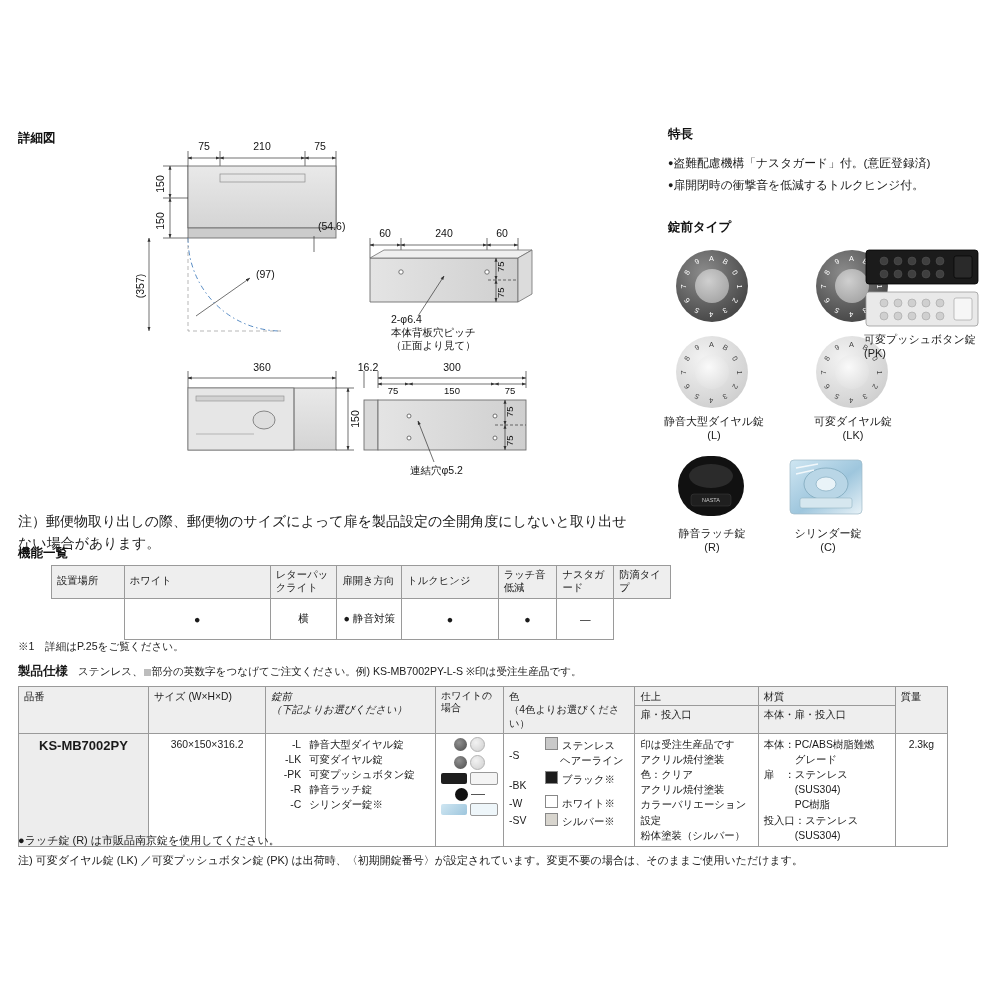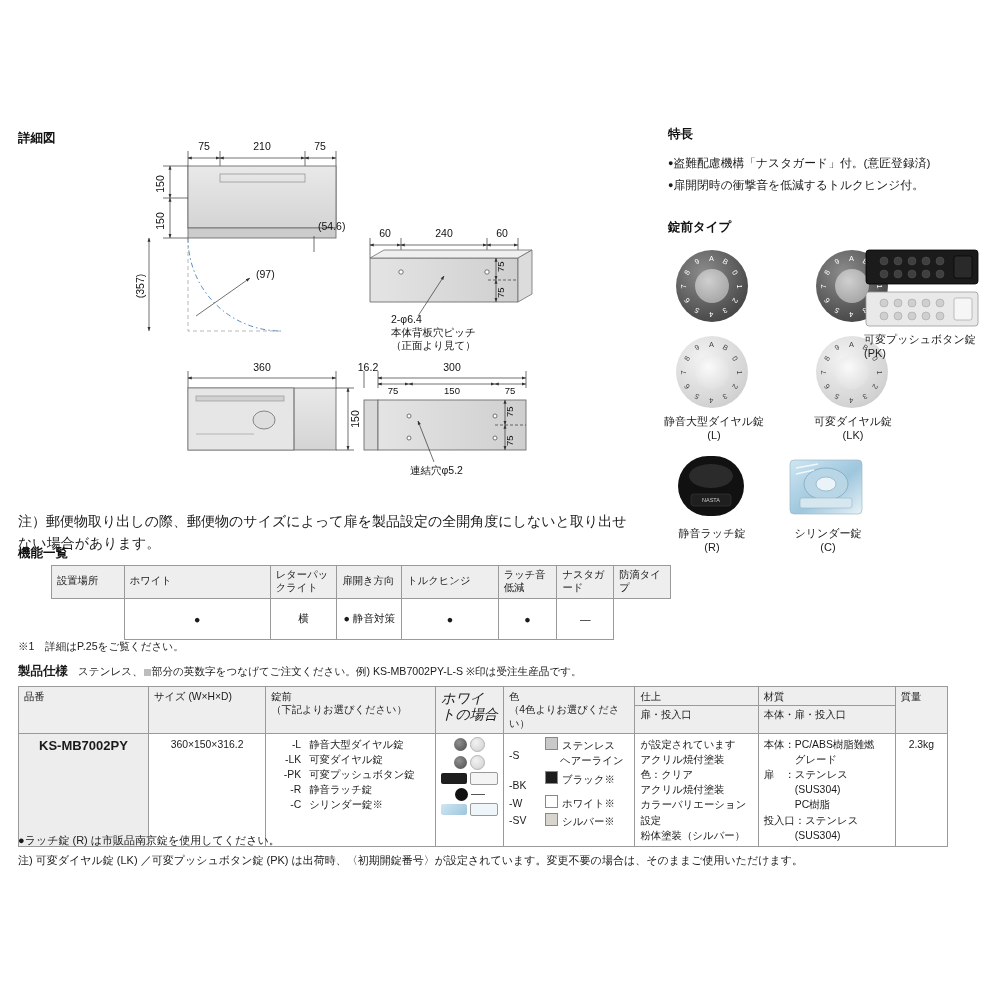--- a/index.html
+++ b/index.html
@@ -393,25 +393,25 @@
 
   <div class="spec-head">
     <span>製品仕様</span><span class="small"><span style="display:inline-block">ステンレス、</span><span class="sq"></span><span>部分の英数字をつなげてご注文ください。例) KS-MB7002PY-L-S ※印は受注生産品です。</span></span>
   </div>
 
   <table class="sp-tbl">
     <tbody>
         <tr>
       <th style="width:128px;height:38px;" class="mid">品番</th>
       <th style="width:112px;" class="mid ctr">サイズ (W×H×D)</th>
-      <th style="width:178px;">
+      <th style="width:178px;font-style:italic;">
         <span>錠前</span><br>
         <span>（下記よりお選びください）</span>
       </th>
-      <th style="width:40px;font-size:14px;line-height:1.15;font-style:italic;" class="ctr">
+      <th style="width:40px;font-size:10px;line-height:1.15;" class="ctr">
         <span>ホワイトの場合</span>
       </th>
       <th style="width:132px;">
         <span>色</span><br>
         <span>（4色よりお選びください）</span>
       </th>
       <th style="width:128px;">
         <span>仕上</span>
         <div style="border-top:1px solid #9a9a9a;margin:2px -5px 0 -5px;padding:2px 5px 0 5px;"><span>扉・投入口</span></div>
       </th>
@@ -483,21 +483,21 @@
               <span style="display:inline-block;width:15px"></span><span>ヘアーライン</span>
             </div>
             <div style="margin-top:2.5px;"><span class="swatch" style="background:#1c1c1c"></span><span>ブラック※</span></div>
             <div style="margin-top:8px;"><span class="swatch" style="background:#ffffff"></span><span>ホワイト※</span></div>
             <div style="margin-top:2.5px;"><span class="swatch" style="background:#d8d5ce"></span><span>シルバー※</span></div>
           </div>
         </div>
       </td>
 
       <td class="mid">
-        <div>が設定されています</div>
+        <div>印は受注生産品です</div>
         <div>アクリル焼付塗装</div>
         <div>色：クリア</div>
         <div>アクリル焼付塗装</div>
         <div>カラーバリエーション</div>
         <div>設定</div>
         <div>粉体塗装（シルバー）</div>
       </td>
 
       <td class="mid">
         <div>本体：PC/ABS樹脂難燃</div>

